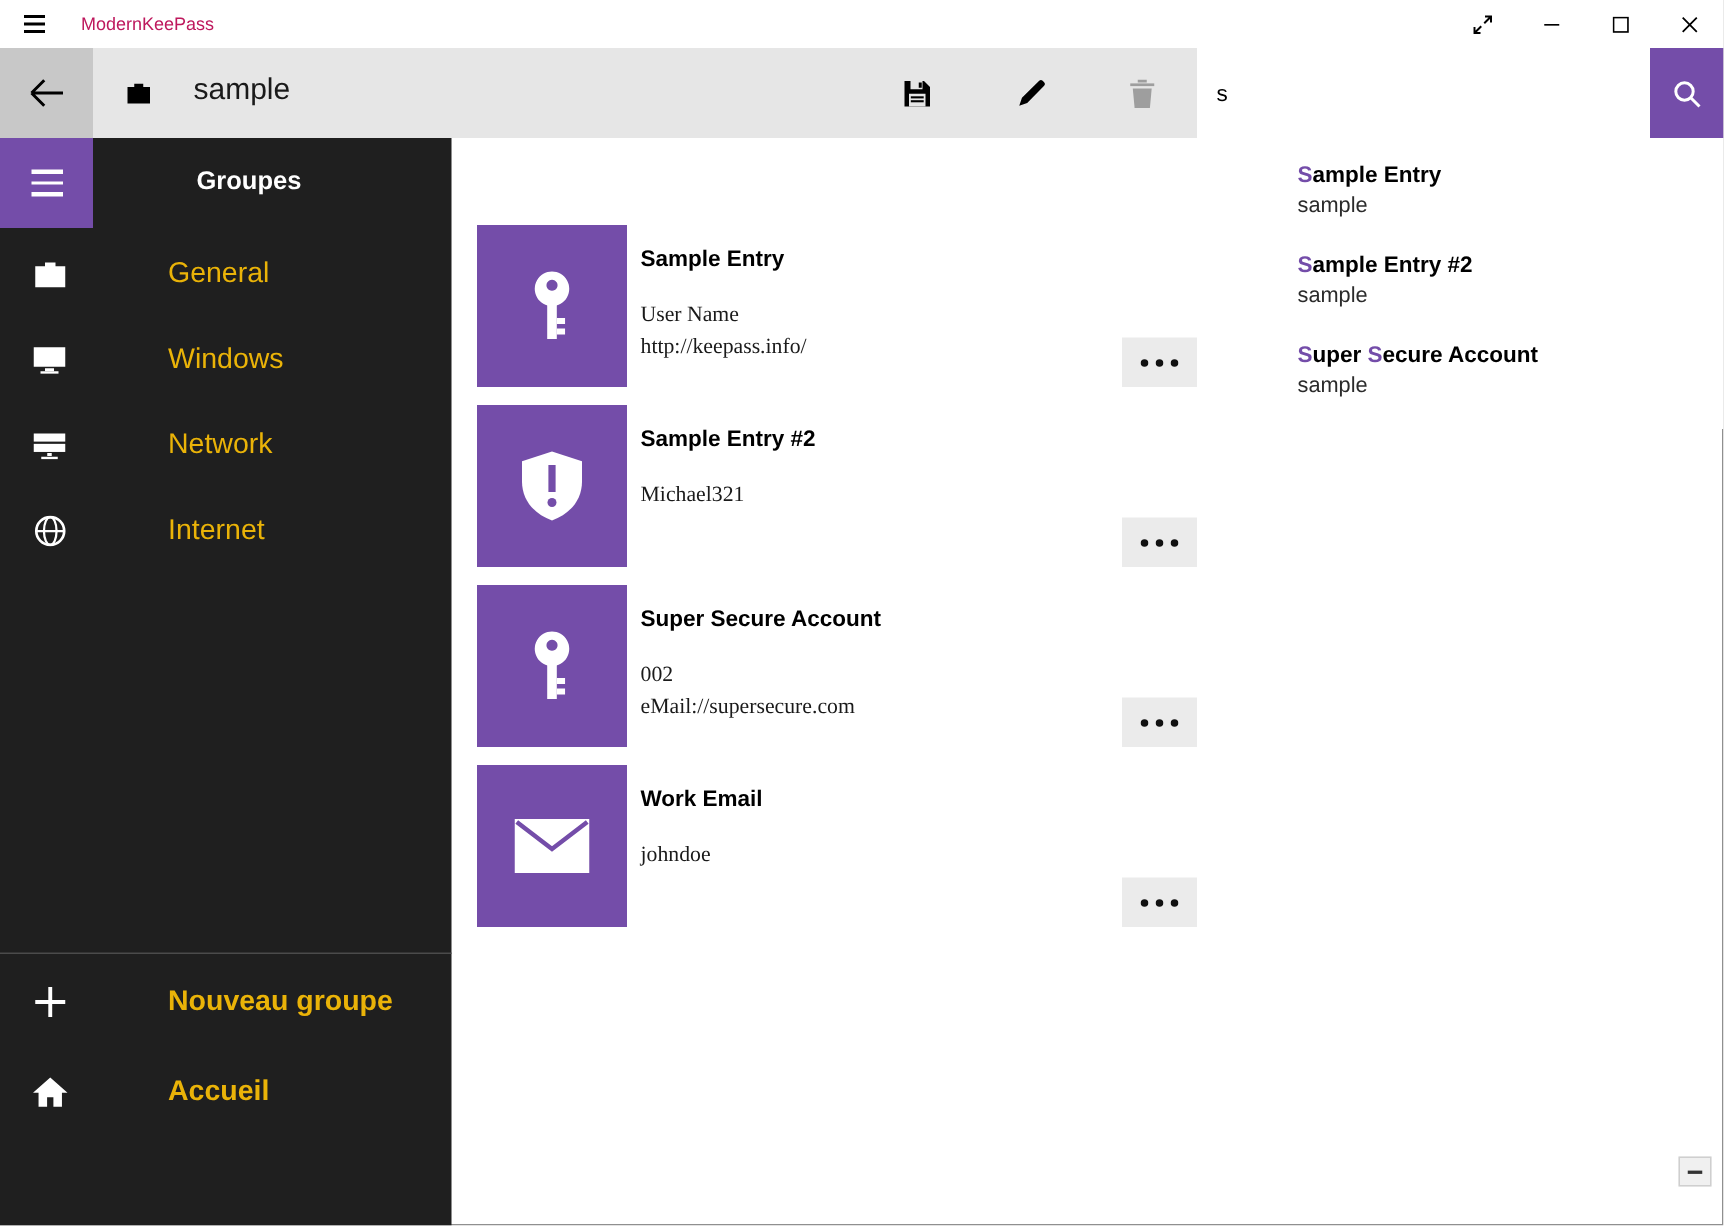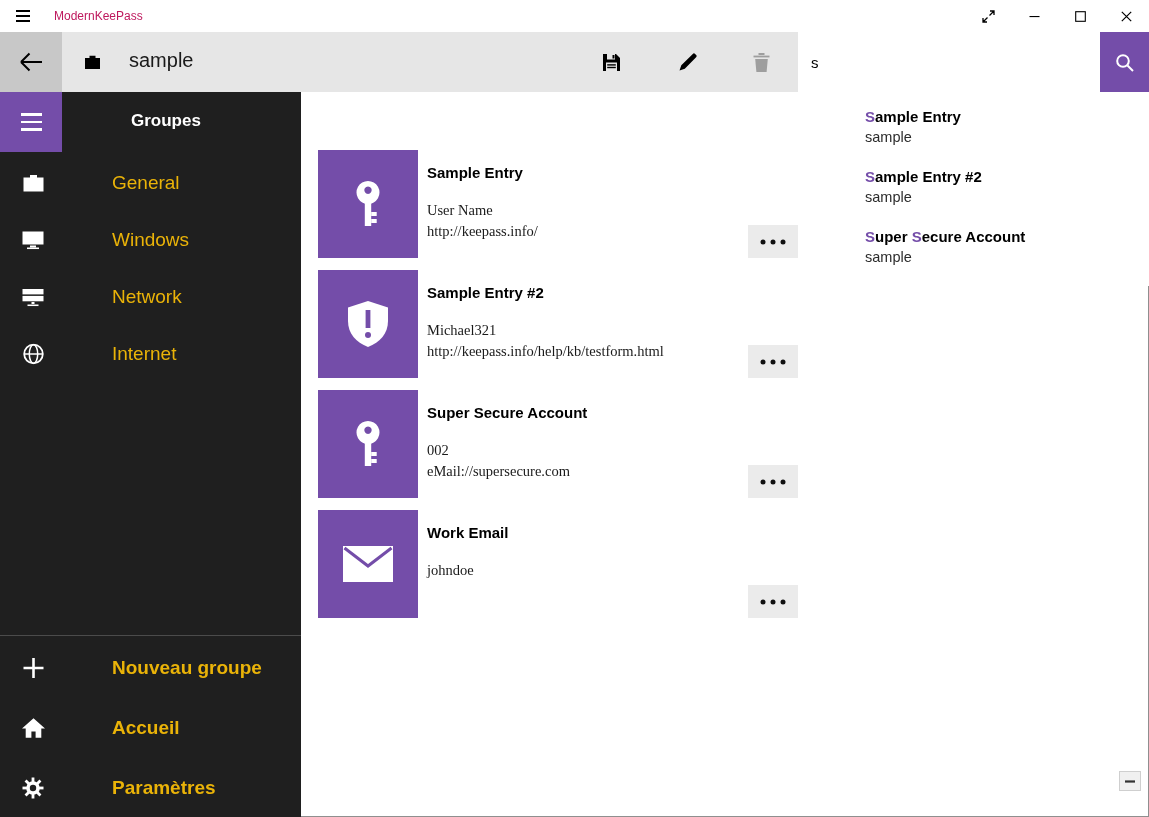--- a/index.html
+++ b/index.html
@@ -219,35 +219,20 @@
       <span class="lbl">Nouveau groupe</span>
     </div>
     <div class="sb-item sb-action" style="top:606px">
       <span class="ic">
         <svg width="25" height="21" viewBox="0 0 25 21">
             <path d="M12.5 0.8 L24 11 H20.3 V20.3 H14.6 V14 H10.4 V20.3 H4.7 V11 H1 Z" fill="#fff"></path>
           </svg>
       </span>
       <span class="lbl">Accueil</span>
     </div>
-    <div class="sb-item sb-action" style="top:666px">
-      <span class="ic">
-        <svg width="22" height="22" viewBox="0 0 22 22">
-          <g fill="#fff">
-            <rect x="9.6" y="0.5" width="2.8" height="21"></rect>
-            <rect x="9.6" y="0.5" width="2.8" height="21" transform="rotate(45 11 11)"></rect>
-            <rect x="9.6" y="0.5" width="2.8" height="21" transform="rotate(90 11 11)"></rect>
-            <rect x="9.6" y="0.5" width="2.8" height="21" transform="rotate(135 11 11)"></rect>
-            <circle cx="11" cy="11" r="6.8"></circle>
-          </g>
-          <circle cx="11" cy="11" r="3.2" style="fill:var(--sidebar-bg,#1f1f1f)"></circle>
-        </svg>
-      </span>
-      <span class="lbl">Paramètres</span>
-    </div>
   </div>
 
   <div class="entry-row" style="top:150px">
     <div class="entry-tile">
       <svg width="40" height="48" viewBox="0 0 40 48">
         <path fill="#fff" fill-rule="evenodd" d="M20 1 a11.5 11.5 0 1 1 -0.01 0 Z M20 6.5 a3.7 3.7 0 1 0 0.01 0 Z"></path>
         <rect x="16.8" y="20" width="6.4" height="26" fill="#fff"></rect>
         <rect x="23.2" y="32" width="5.5" height="4" fill="#fff"></rect>
         <rect x="23.2" y="39" width="5.5" height="4" fill="#fff"></rect>
       </svg>
@@ -270,21 +255,20 @@
     <div class="entry-tile">
       <svg width="44" height="48" viewBox="0 0 44 48">
         <path d="M22 1 L42 7.5 V21 C42 33.5 34 42.5 22 47 C10 42.5 2 33.5 2 21 V7.5 Z" fill="#fff"></path>
         <rect x="19.6" y="10" width="4.8" height="18" style="fill:var(--accent,#744da9)"></rect>
         <circle cx="22" cy="35" r="3" style="fill:var(--accent,#744da9)"></circle>
       </svg>
     </div>
     <div class="entry-title">Sample Entry #2</div>
     <div class="entry-sub">
       <div>Michael321</div>
-      <div>http://keepass.info/help/kb/testform.html</div>
     </div>
     <button class="more-btn">
       <svg width="26" height="6" viewBox="0 0 26 6">
           <circle cx="3" cy="3" r="2.5" fill="#111"></circle>
           <circle cx="13" cy="3" r="2.5" fill="#111"></circle>
           <circle cx="23" cy="3" r="2.5" fill="#111"></circle>
         </svg>
     </button>
   </div>
 

